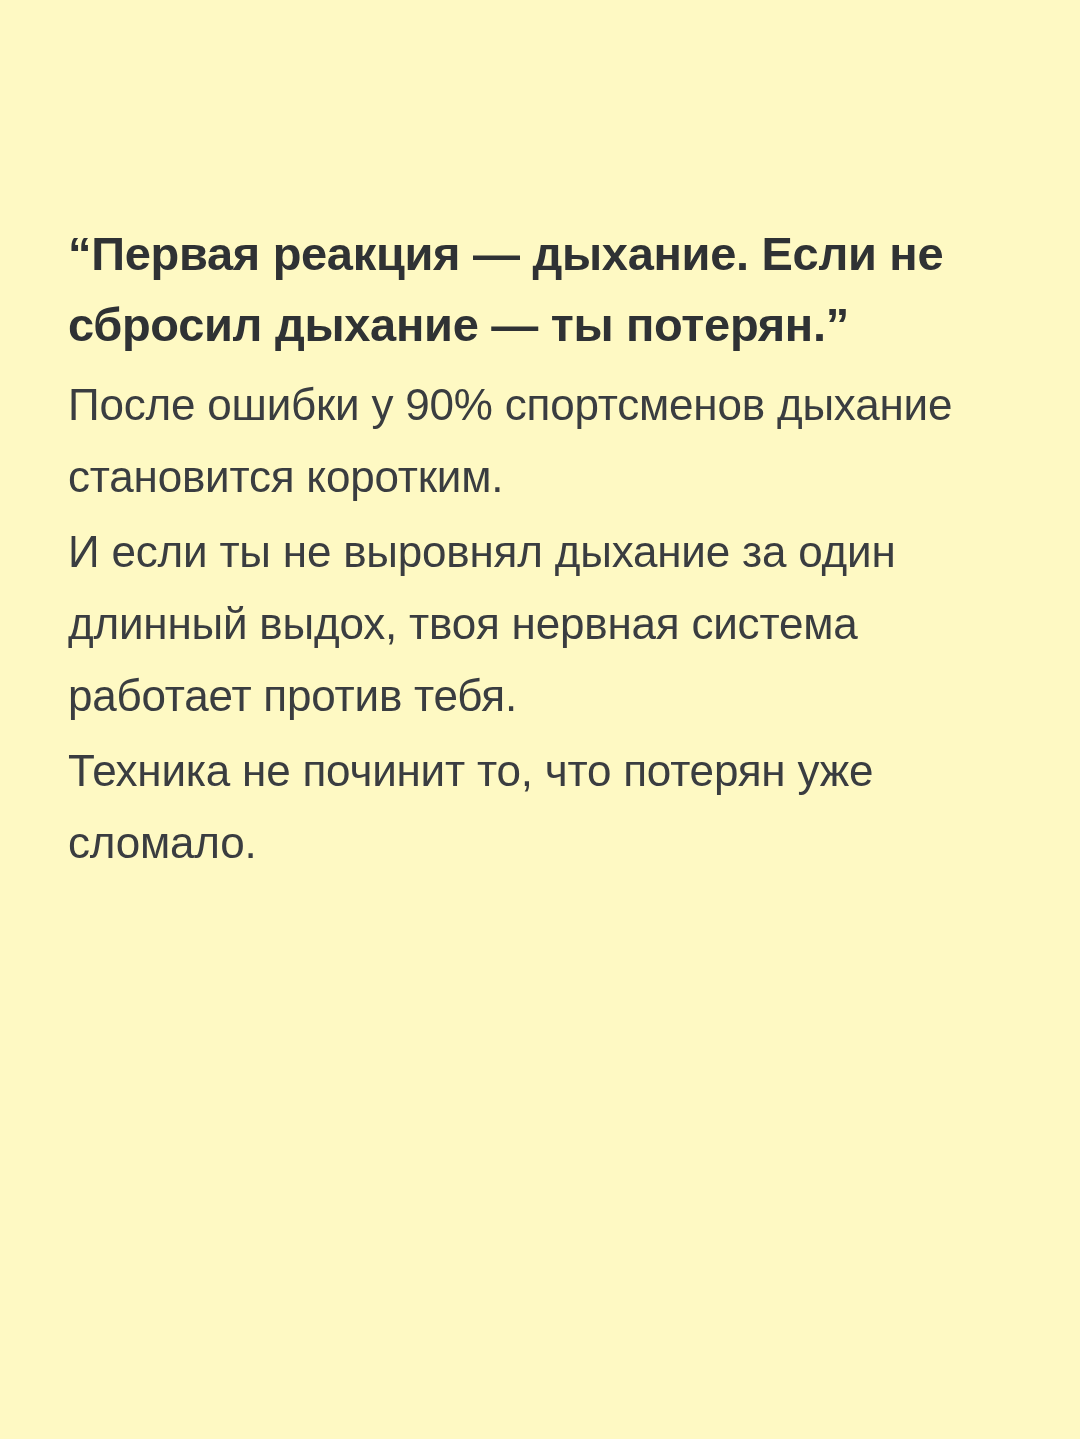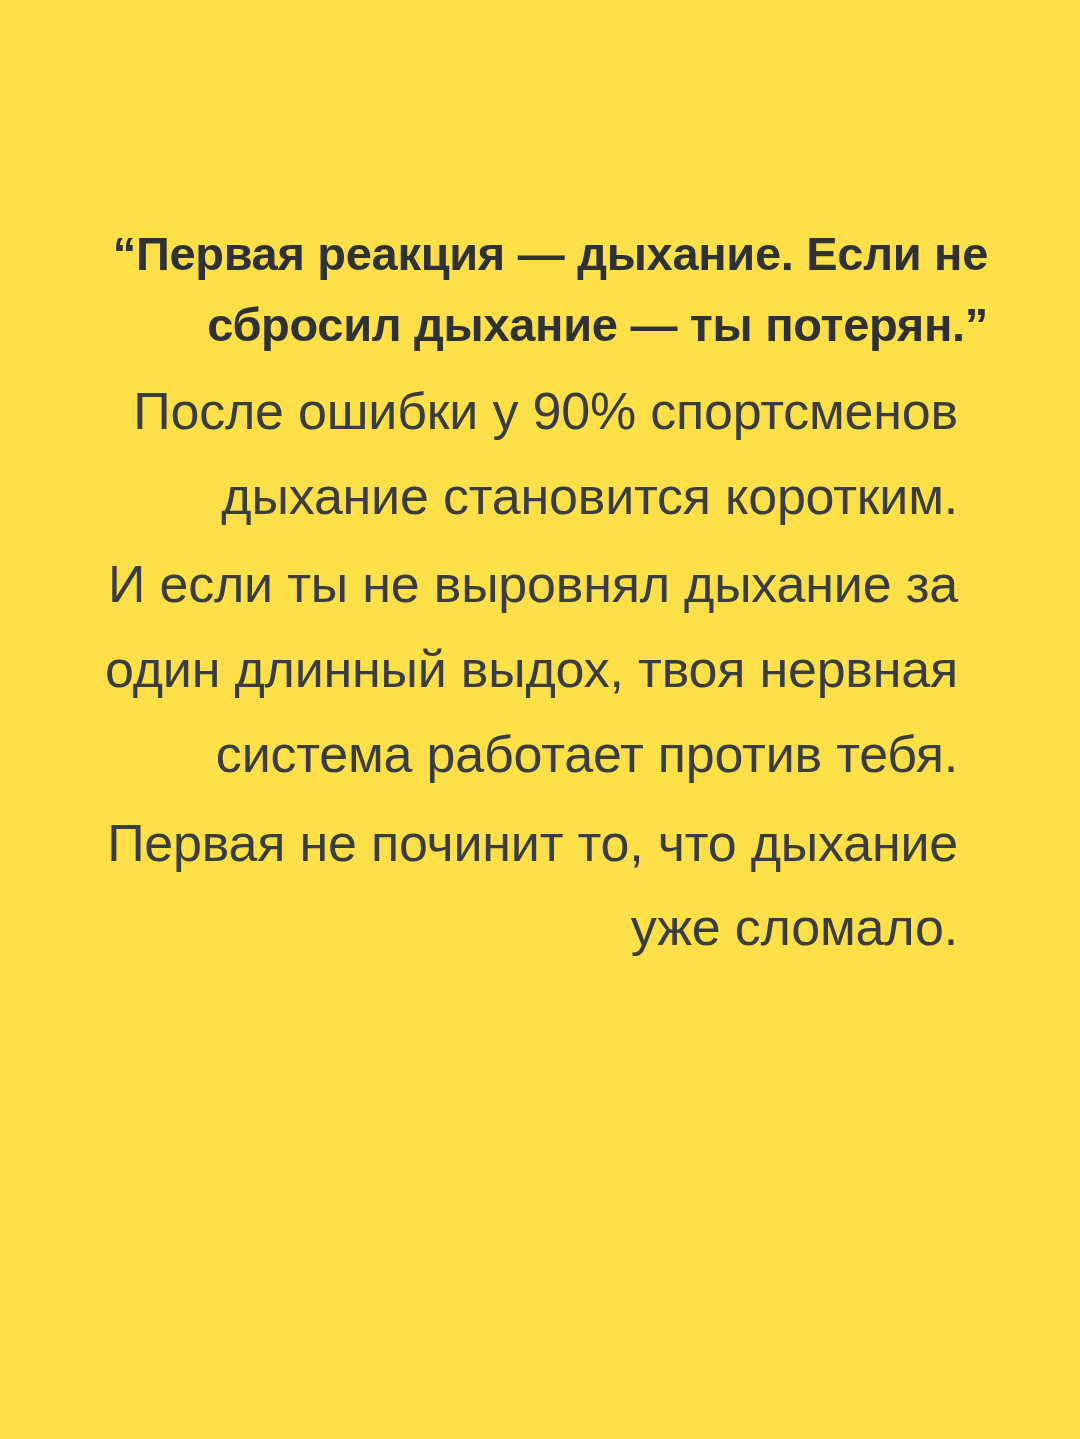--- a/index.html
+++ b/index.html
@@ -10,57 +10,56 @@
     width: 1080px;
     height: 1439px;
     background: #ffffff;
     font-family: "DejaVu Sans", sans-serif;
     overflow: hidden;
   }
   .page {
     position: relative;
     width: 1080px;
     height: 1439px;
-    background: #fde047;
+    background: #fef9c3;
     box-sizing: border-box;
-    text-align: right;
   }
   .content {
     position: absolute;
     left: 68px;
     top: 218px;
     width: 930px;
   }
   .quote {
     font-family: "Liberation Sans", sans-serif;
     font-weight: bold;
     font-size: 47px;
     line-height: 1.52;
     color: #2f3234;
     letter-spacing: -0.3px;
     margin: 0 0 8px 0;
     max-width: 920px;
   }
   .para {
     font-family: "Liberation Sans", sans-serif;
     font-weight: 400;
-    font-size: 52px;
+    font-size: 44px;
     line-height: 1.63;
     color: #3a3d40;
     letter-spacing: -0.2px;
     margin: 0;
     max-width: 890px;
   }
   .para + .para {
     margin-top: 4px;
   }
 </style>
 </head>
 <body>
 
 <div class="page">
   <div class="content">
     <p class="quote">“Первая реакция — дыхание. Если не сбросил дыхание — ты потерян.”</p>
     <p class="para">После ошибки у 90% спортсменов дыхание становится коротким.</p>
     <p class="para">И если ты не выровнял дыхание за один длинный выдох, твоя нервная система работает против тебя.</p>
-    <p class="para">Первая не починит то, что дыхание уже сломало.</p>
+    <p class="para">Техника не починит то, что потерян уже сломало.</p>
   </div>
 </div>
 
 </body></html>

